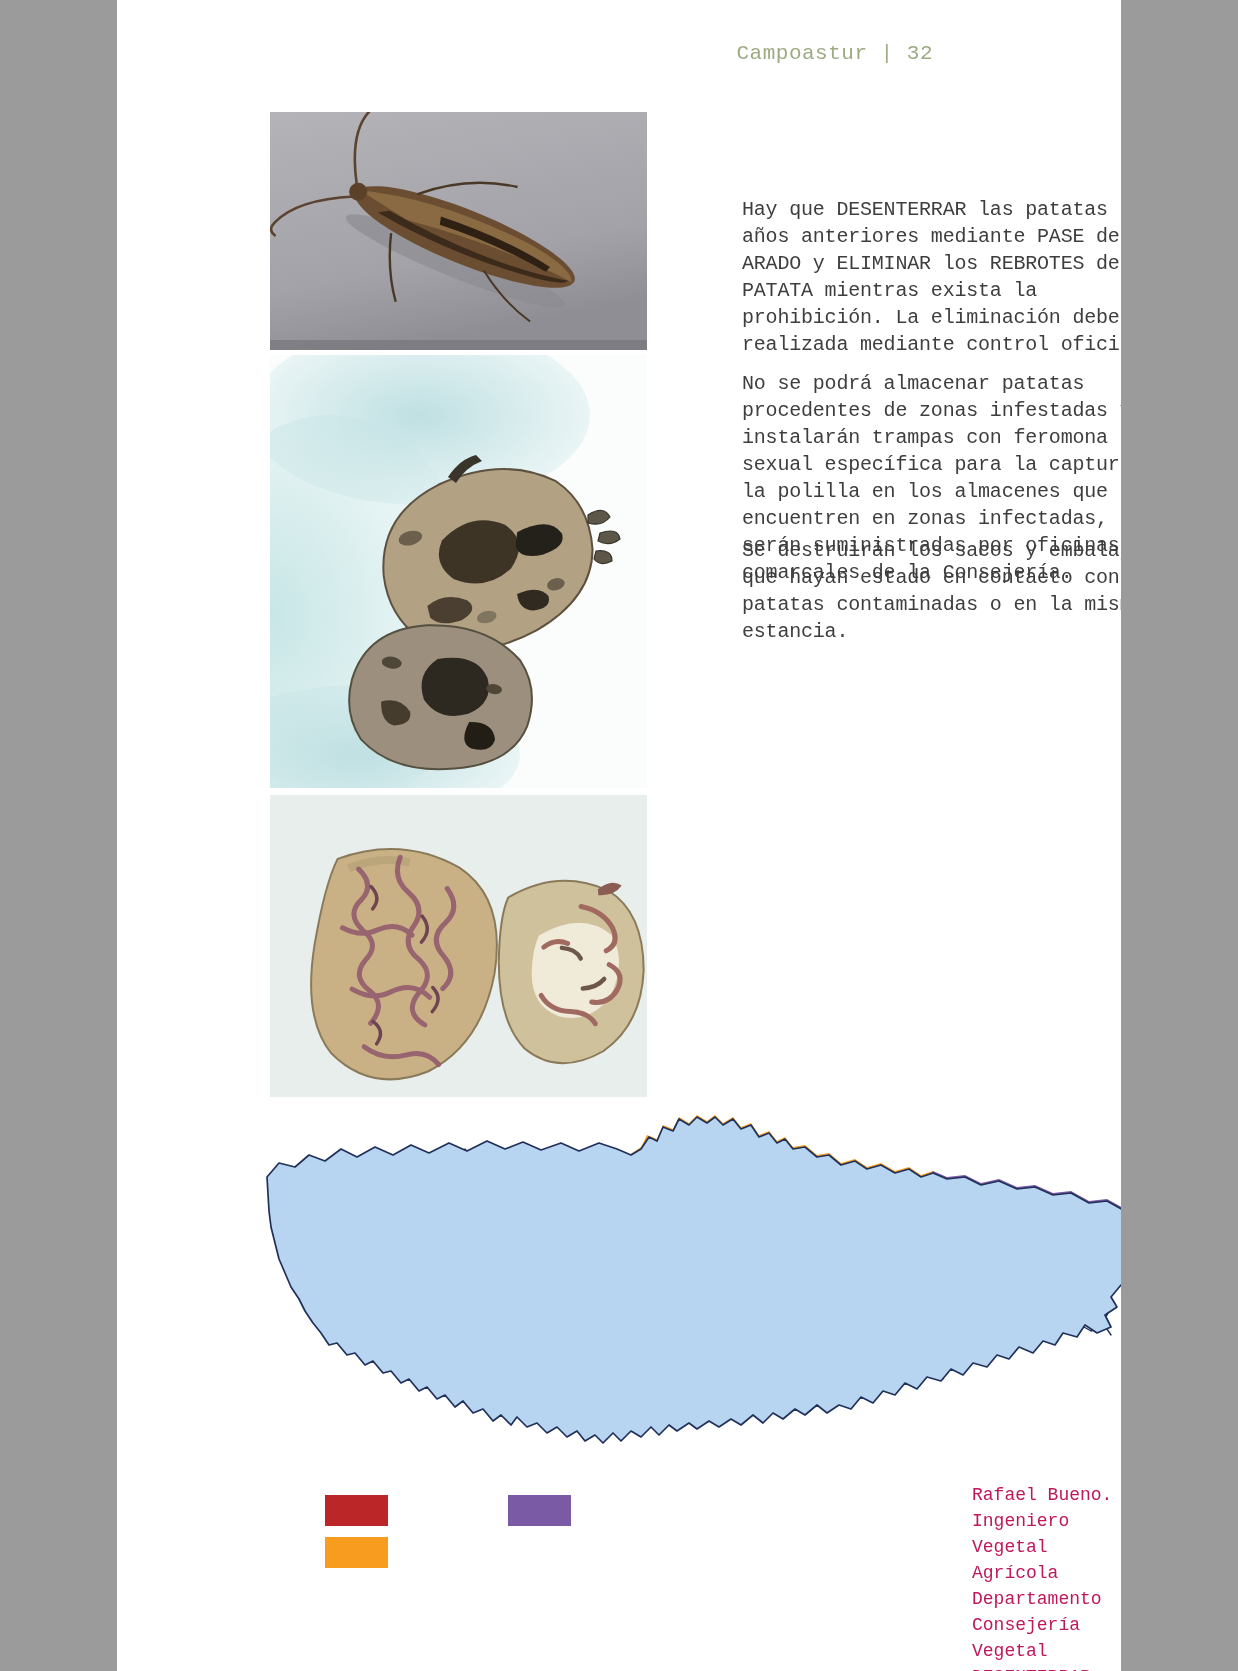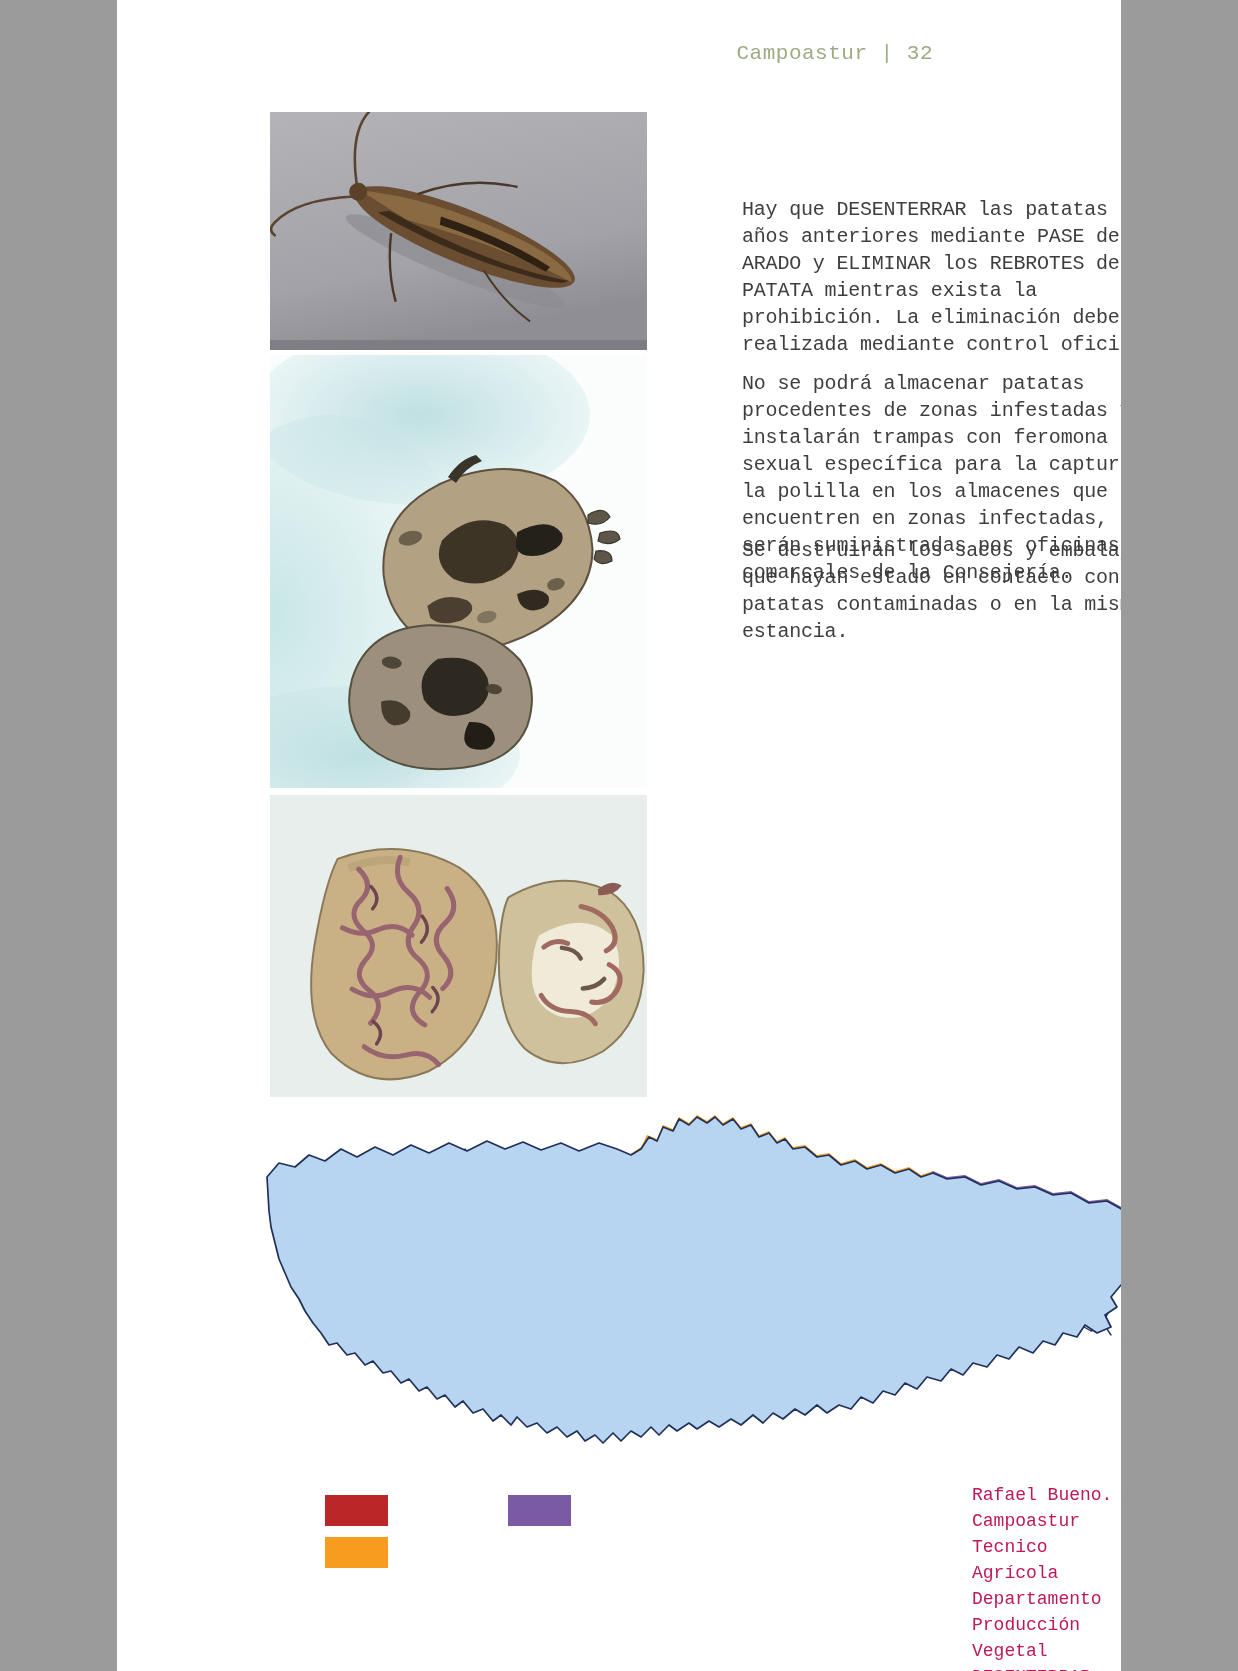--- a/index.html
+++ b/index.html
@@ -226,18 +226,18 @@
   </div>
 
   <div class="abs" style="left:208px;top:1495px;width:260px;height:80px;">
     <div class="swatch abs" style="left: 0px; top: 0px; background: rgb(187, 38, 40);"></div>
     <div class="swatch abs" style="left: 183px; top: 0px; background: rgb(122, 90, 165);"></div>
     <div class="swatch abs" style="left: 0px; top: 42px; background: rgb(247, 156, 31);"></div>
   </div>
 
   <div id="credits" class="abs">
     <div>Rafael Bueno.</div>
-    <div>Campoastur Tecnico Agrícola</div>
-    <div>Departamento Producción Vegetal</div>
+    <div>Ingeniero Vegetal Agrícola</div>
+    <div>Departamento Consejería Vegetal</div>
     <div>DESENTERRAR</div>
   </div>
 
 </div>
 
 </body></html>

